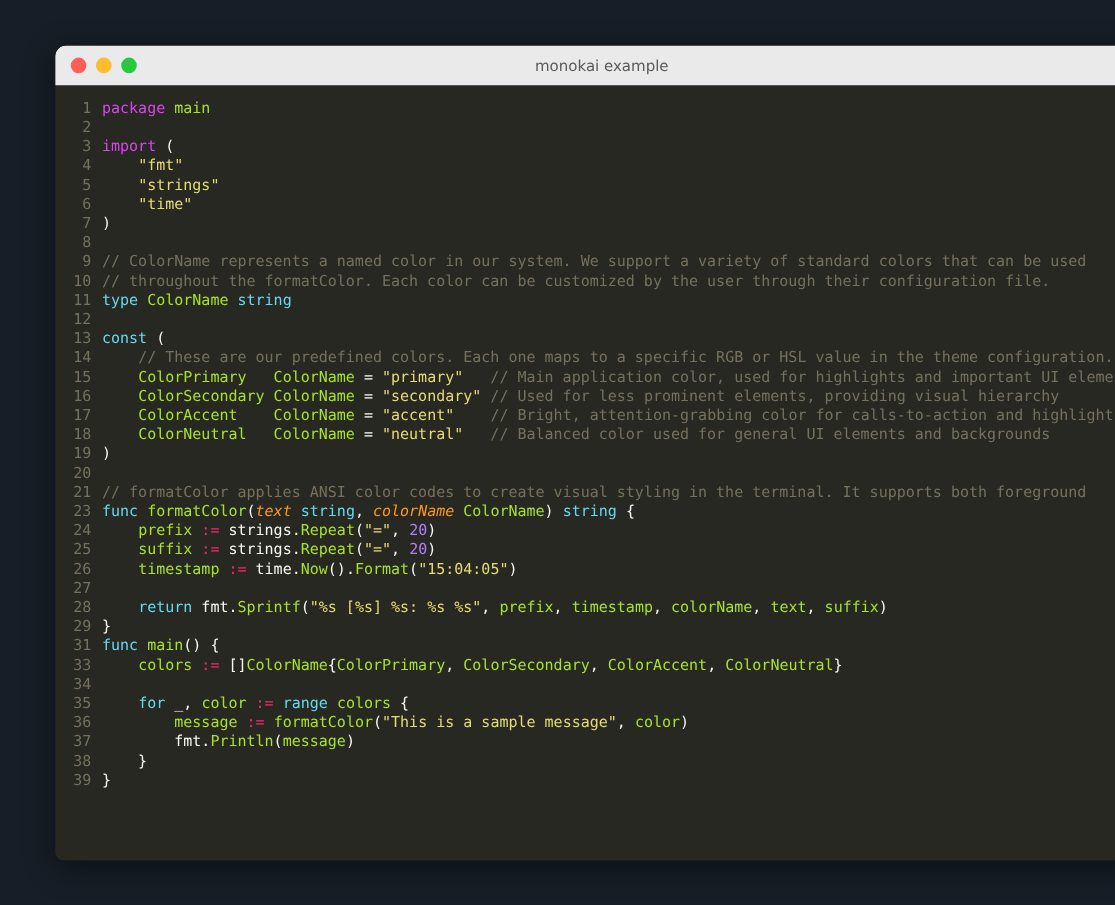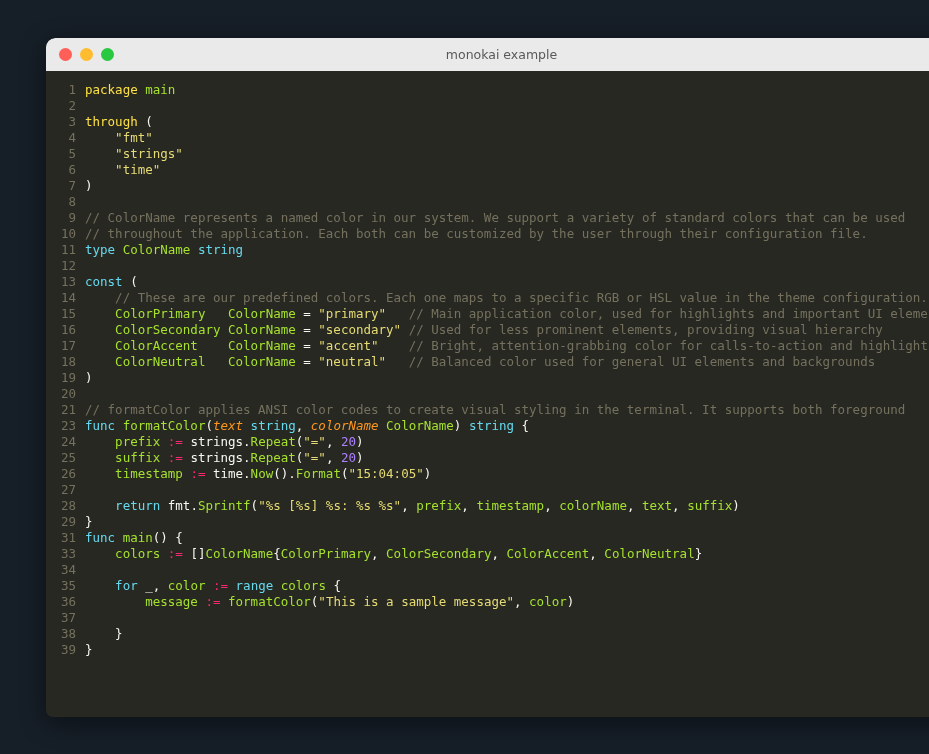--- a/index.html
+++ b/index.html
@@ -85,21 +85,21 @@
     user-select: none;
     font-size: 12.5px;
   }
 
   .linecode {
     color: #f8f8f2;
     white-space: pre;
   }
 
   
-  .t-key   { color: #fde047; }   
+  .t-key   { color: #d946ef; }   
   .t-kw2   { color: #66d9ef; } 
   .t-kwp   { color: #66d9ef; }   
   .t-fn    { color: #a6e22e; }   
   .t-str   { color: #e6db74; }   
   .t-num   { color: #ae81ff; }   
   .t-com   { color: #75715e; }   
   .t-op    { color: #f92672; }   
   .t-param { color: #fd971f; font-style: italic; } 
   .t-plain { color: #f8f8f2; }   
 </style>
@@ -114,28 +114,28 @@
       <span class="dot yellow"></span>
       <span class="dot green"></span>
     </div>
     <div id="window-title">monokai example</div>
   </div>
 
   <div id="code-area">
     <div id="code-lines">
         <div class="code-line"><span class="lineno">1</span><span class="linecode"><span class="t-key">package</span><span class="t-plain"> </span><span class="t-fn">main</span></span></div>
         <div class="code-line"><span class="lineno">2</span><span class="linecode"></span></div>
-        <div class="code-line"><span class="lineno">3</span><span class="linecode"><span class="t-key">through</span><span class="t-plain"> (</span></span></div>
+        <div class="code-line"><span class="lineno">3</span><span class="linecode"><span class="t-key">import</span><span class="t-plain"> (</span></span></div>
         <div class="code-line"><span class="lineno">4</span><span class="linecode"><span class="t-plain">    </span><span class="t-str">"fmt"</span></span></div>
         <div class="code-line"><span class="lineno">5</span><span class="linecode"><span class="t-plain">    </span><span class="t-str">"strings"</span></span></div>
         <div class="code-line"><span class="lineno">6</span><span class="linecode"><span class="t-plain">    </span><span class="t-str">"time"</span></span></div>
         <div class="code-line"><span class="lineno">7</span><span class="linecode"><span class="t-plain">)</span></span></div>
         <div class="code-line"><span class="lineno">8</span><span class="linecode"></span></div>
         <div class="code-line"><span class="lineno">9</span><span class="linecode"><span class="t-com">// ColorName represents a named color in our system. We support a variety of standard colors that can be used</span></span></div>
-        <div class="code-line"><span class="lineno">10</span><span class="linecode"><span class="t-com">// throughout the application. Each both can be customized by the user through their configuration file.</span></span></div>
+        <div class="code-line"><span class="lineno">10</span><span class="linecode"><span class="t-com">// throughout the formatColor. Each color can be customized by the user through their configuration file.</span></span></div>
         <div class="code-line"><span class="lineno">11</span><span class="linecode"><span class="t-kwp">type</span><span class="t-plain"> </span><span class="t-fn">ColorName</span><span class="t-plain"> </span><span class="t-kwp">string</span></span></div>
         <div class="code-line"><span class="lineno">12</span><span class="linecode"></span></div>
         <div class="code-line"><span class="lineno">13</span><span class="linecode"><span class="t-kwp">const</span><span class="t-plain"> (</span></span></div>
         <div class="code-line"><span class="lineno">14</span><span class="linecode"><span class="t-plain">    </span><span class="t-com">// These are our predefined colors. Each one maps to a specific RGB or HSL value in the theme configuration.</span></span></div>
         <div class="code-line"><span class="lineno">15</span><span class="linecode"><span class="t-plain">    </span><span class="t-fn">ColorPrimary</span><span class="t-plain">   </span><span class="t-fn">ColorName</span><span class="t-plain"> = </span><span class="t-str">"primary"</span><span class="t-plain">   </span><span class="t-com">// Main application color, used for highlights and important UI elements</span></span></div>
         <div class="code-line"><span class="lineno">16</span><span class="linecode"><span class="t-plain">    </span><span class="t-fn">ColorSecondary</span><span class="t-plain"> </span><span class="t-fn">ColorName</span><span class="t-plain"> = </span><span class="t-str">"secondary"</span><span class="t-plain"> </span><span class="t-com">// Used for less prominent elements, providing visual hierarchy</span></span></div>
         <div class="code-line"><span class="lineno">17</span><span class="linecode"><span class="t-plain">    </span><span class="t-fn">ColorAccent</span><span class="t-plain">    </span><span class="t-fn">ColorName</span><span class="t-plain"> = </span><span class="t-str">"accent"</span><span class="t-plain">    </span><span class="t-com">// Bright, attention-grabbing color for calls-to-action and highlights</span></span></div>
         <div class="code-line"><span class="lineno">18</span><span class="linecode"><span class="t-plain">    </span><span class="t-fn">ColorNeutral</span><span class="t-plain">   </span><span class="t-fn">ColorName</span><span class="t-plain"> = </span><span class="t-str">"neutral"</span><span class="t-plain">   </span><span class="t-com">// Balanced color used for general UI elements and backgrounds</span></span></div>
         <div class="code-line"><span class="lineno">19</span><span class="linecode"><span class="t-plain">)</span></span></div>
         <div class="code-line"><span class="lineno">20</span><span class="linecode"></span></div>
@@ -145,19 +145,19 @@
         <div class="code-line"><span class="lineno">25</span><span class="linecode"><span class="t-plain">    </span><span class="t-fn">suffix</span><span class="t-plain"> </span><span class="t-op">:=</span><span class="t-plain"> </span><span class="t-plain">strings</span><span class="t-plain">.</span><span class="t-fn">Repeat</span><span class="t-plain">(</span><span class="t-str">"="</span><span class="t-plain">, </span><span class="t-num">20</span><span class="t-plain">)</span></span></div>
         <div class="code-line"><span class="lineno">26</span><span class="linecode"><span class="t-plain">    </span><span class="t-fn">timestamp</span><span class="t-plain"> </span><span class="t-op">:=</span><span class="t-plain"> </span><span class="t-plain">time</span><span class="t-plain">.</span><span class="t-fn">Now</span><span class="t-plain">().</span><span class="t-fn">Format</span><span class="t-plain">(</span><span class="t-str">"15:04:05"</span><span class="t-plain">)</span></span></div>
         <div class="code-line"><span class="lineno">27</span><span class="linecode"></span></div>
         <div class="code-line"><span class="lineno">28</span><span class="linecode"><span class="t-plain">    </span><span class="t-kw2">return</span><span class="t-plain"> </span><span class="t-plain">fmt</span><span class="t-plain">.</span><span class="t-fn">Sprintf</span><span class="t-plain">(</span><span class="t-str">"%s [%s] %s: %s %s"</span><span class="t-plain">, </span><span class="t-fn">prefix</span><span class="t-plain">, </span><span class="t-fn">timestamp</span><span class="t-plain">, </span><span class="t-fn">colorName</span><span class="t-plain">, </span><span class="t-fn">text</span><span class="t-plain">, </span><span class="t-fn">suffix</span><span class="t-plain">)</span></span></div>
         <div class="code-line"><span class="lineno">29</span><span class="linecode"><span class="t-plain">}</span></span></div>
         <div class="code-line"><span class="lineno">31</span><span class="linecode"><span class="t-kw2">func</span><span class="t-plain"> </span><span class="t-fn">main</span><span class="t-plain">() {</span></span></div>
         <div class="code-line"><span class="lineno">33</span><span class="linecode"><span class="t-plain">    </span><span class="t-fn">colors</span><span class="t-plain"> </span><span class="t-op">:=</span><span class="t-plain"> []</span><span class="t-fn">ColorName</span><span class="t-plain">{</span><span class="t-fn">ColorPrimary</span><span class="t-plain">, </span><span class="t-fn">ColorSecondary</span><span class="t-plain">, </span><span class="t-fn">ColorAccent</span><span class="t-plain">, </span><span class="t-fn">ColorNeutral</span><span class="t-plain">}</span></span></div>
         <div class="code-line"><span class="lineno">34</span><span class="linecode"></span></div>
         <div class="code-line"><span class="lineno">35</span><span class="linecode"><span class="t-plain">    </span><span class="t-kw2">for</span><span class="t-plain"> </span><span class="t-plain">_</span><span class="t-plain">, </span><span class="t-fn">color</span><span class="t-plain"> </span><span class="t-op">:=</span><span class="t-plain"> </span><span class="t-kw2">range</span><span class="t-plain"> </span><span class="t-fn">colors</span><span class="t-plain"> {</span></span></div>
         <div class="code-line"><span class="lineno">36</span><span class="linecode"><span class="t-plain">        </span><span class="t-fn">message</span><span class="t-plain"> </span><span class="t-op">:=</span><span class="t-plain"> </span><span class="t-fn">formatColor</span><span class="t-plain">(</span><span class="t-str">"This is a sample message"</span><span class="t-plain">, </span><span class="t-fn">color</span><span class="t-plain">)</span></span></div>
-        <div class="code-line"><span class="lineno">37</span></div>
+        <div class="code-line"><span class="lineno">37</span><span class="linecode"><span class="t-plain">        </span><span class="t-plain">fmt</span><span class="t-plain">.</span><span class="t-fn">Println</span><span class="t-plain">(</span><span class="t-fn">message</span><span class="t-plain">)</span></span></div>
         <div class="code-line"><span class="lineno">38</span><span class="linecode"><span class="t-plain">    }</span></span></div>
         <div class="code-line"><span class="lineno">39</span><span class="linecode"><span class="t-plain">}</span></span></div>
       </div>
   </div>
 
 </div>
 
 </body></html>

